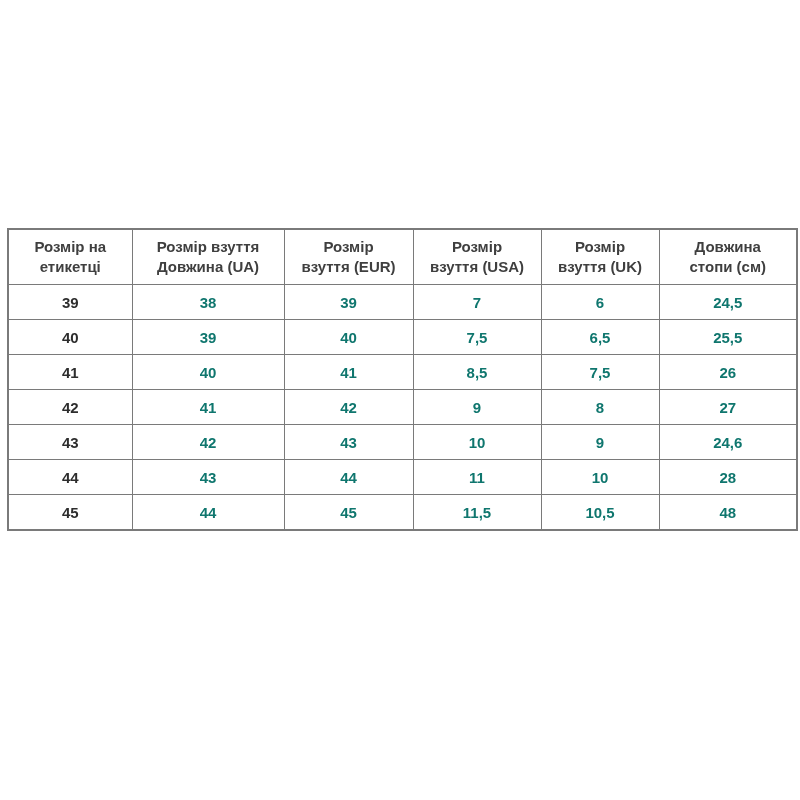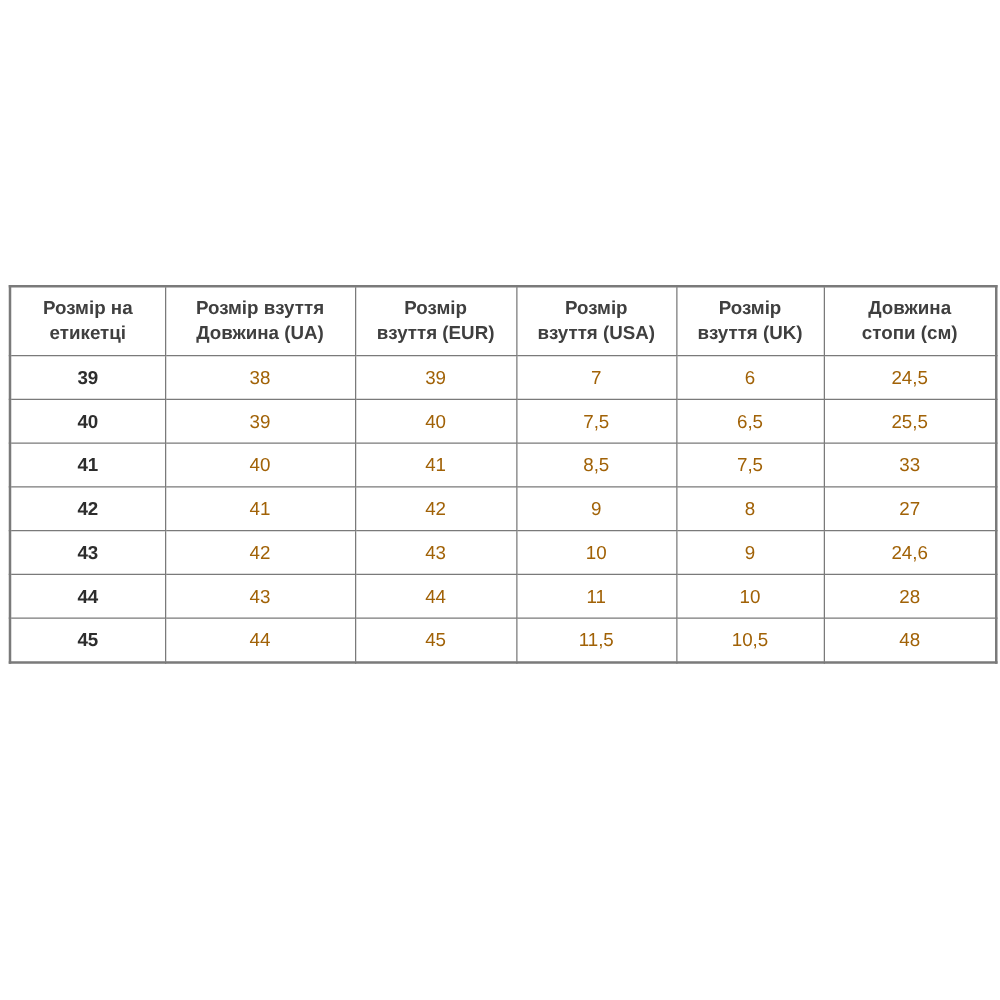--- a/index.html
+++ b/index.html
@@ -36,22 +36,22 @@
   table.size-table th {
     height: 54px;
     font-size: 15px;
     font-weight: bold;
     color: #3f3f3f;
     line-height: 20px;
   }
   table.size-table td {
     height: 34px;
     font-size: 15px;
-    font-weight: normal;
-    color: #a16207;
+    font-weight: bold;
+    color: #0f766e;
   }
   table.size-table td.row-label {
     font-weight: bold;
     color: #2d2d2d;
   }
   th .hl { display: block; }
 </style>
 </head>
 <body>
 
@@ -109,21 +109,21 @@
         <td>7,5</td>
         <td>6,5</td>
         <td>25,5</td>
       </tr>
       <tr>
         <td class="row-label">41</td>
         <td>40</td>
         <td>41</td>
         <td>8,5</td>
         <td>7,5</td>
-        <td>33</td>
+        <td>26</td>
       </tr>
       <tr>
         <td class="row-label">42</td>
         <td>41</td>
         <td>42</td>
         <td>9</td>
         <td>8</td>
         <td>27</td>
       </tr>
       <tr>

